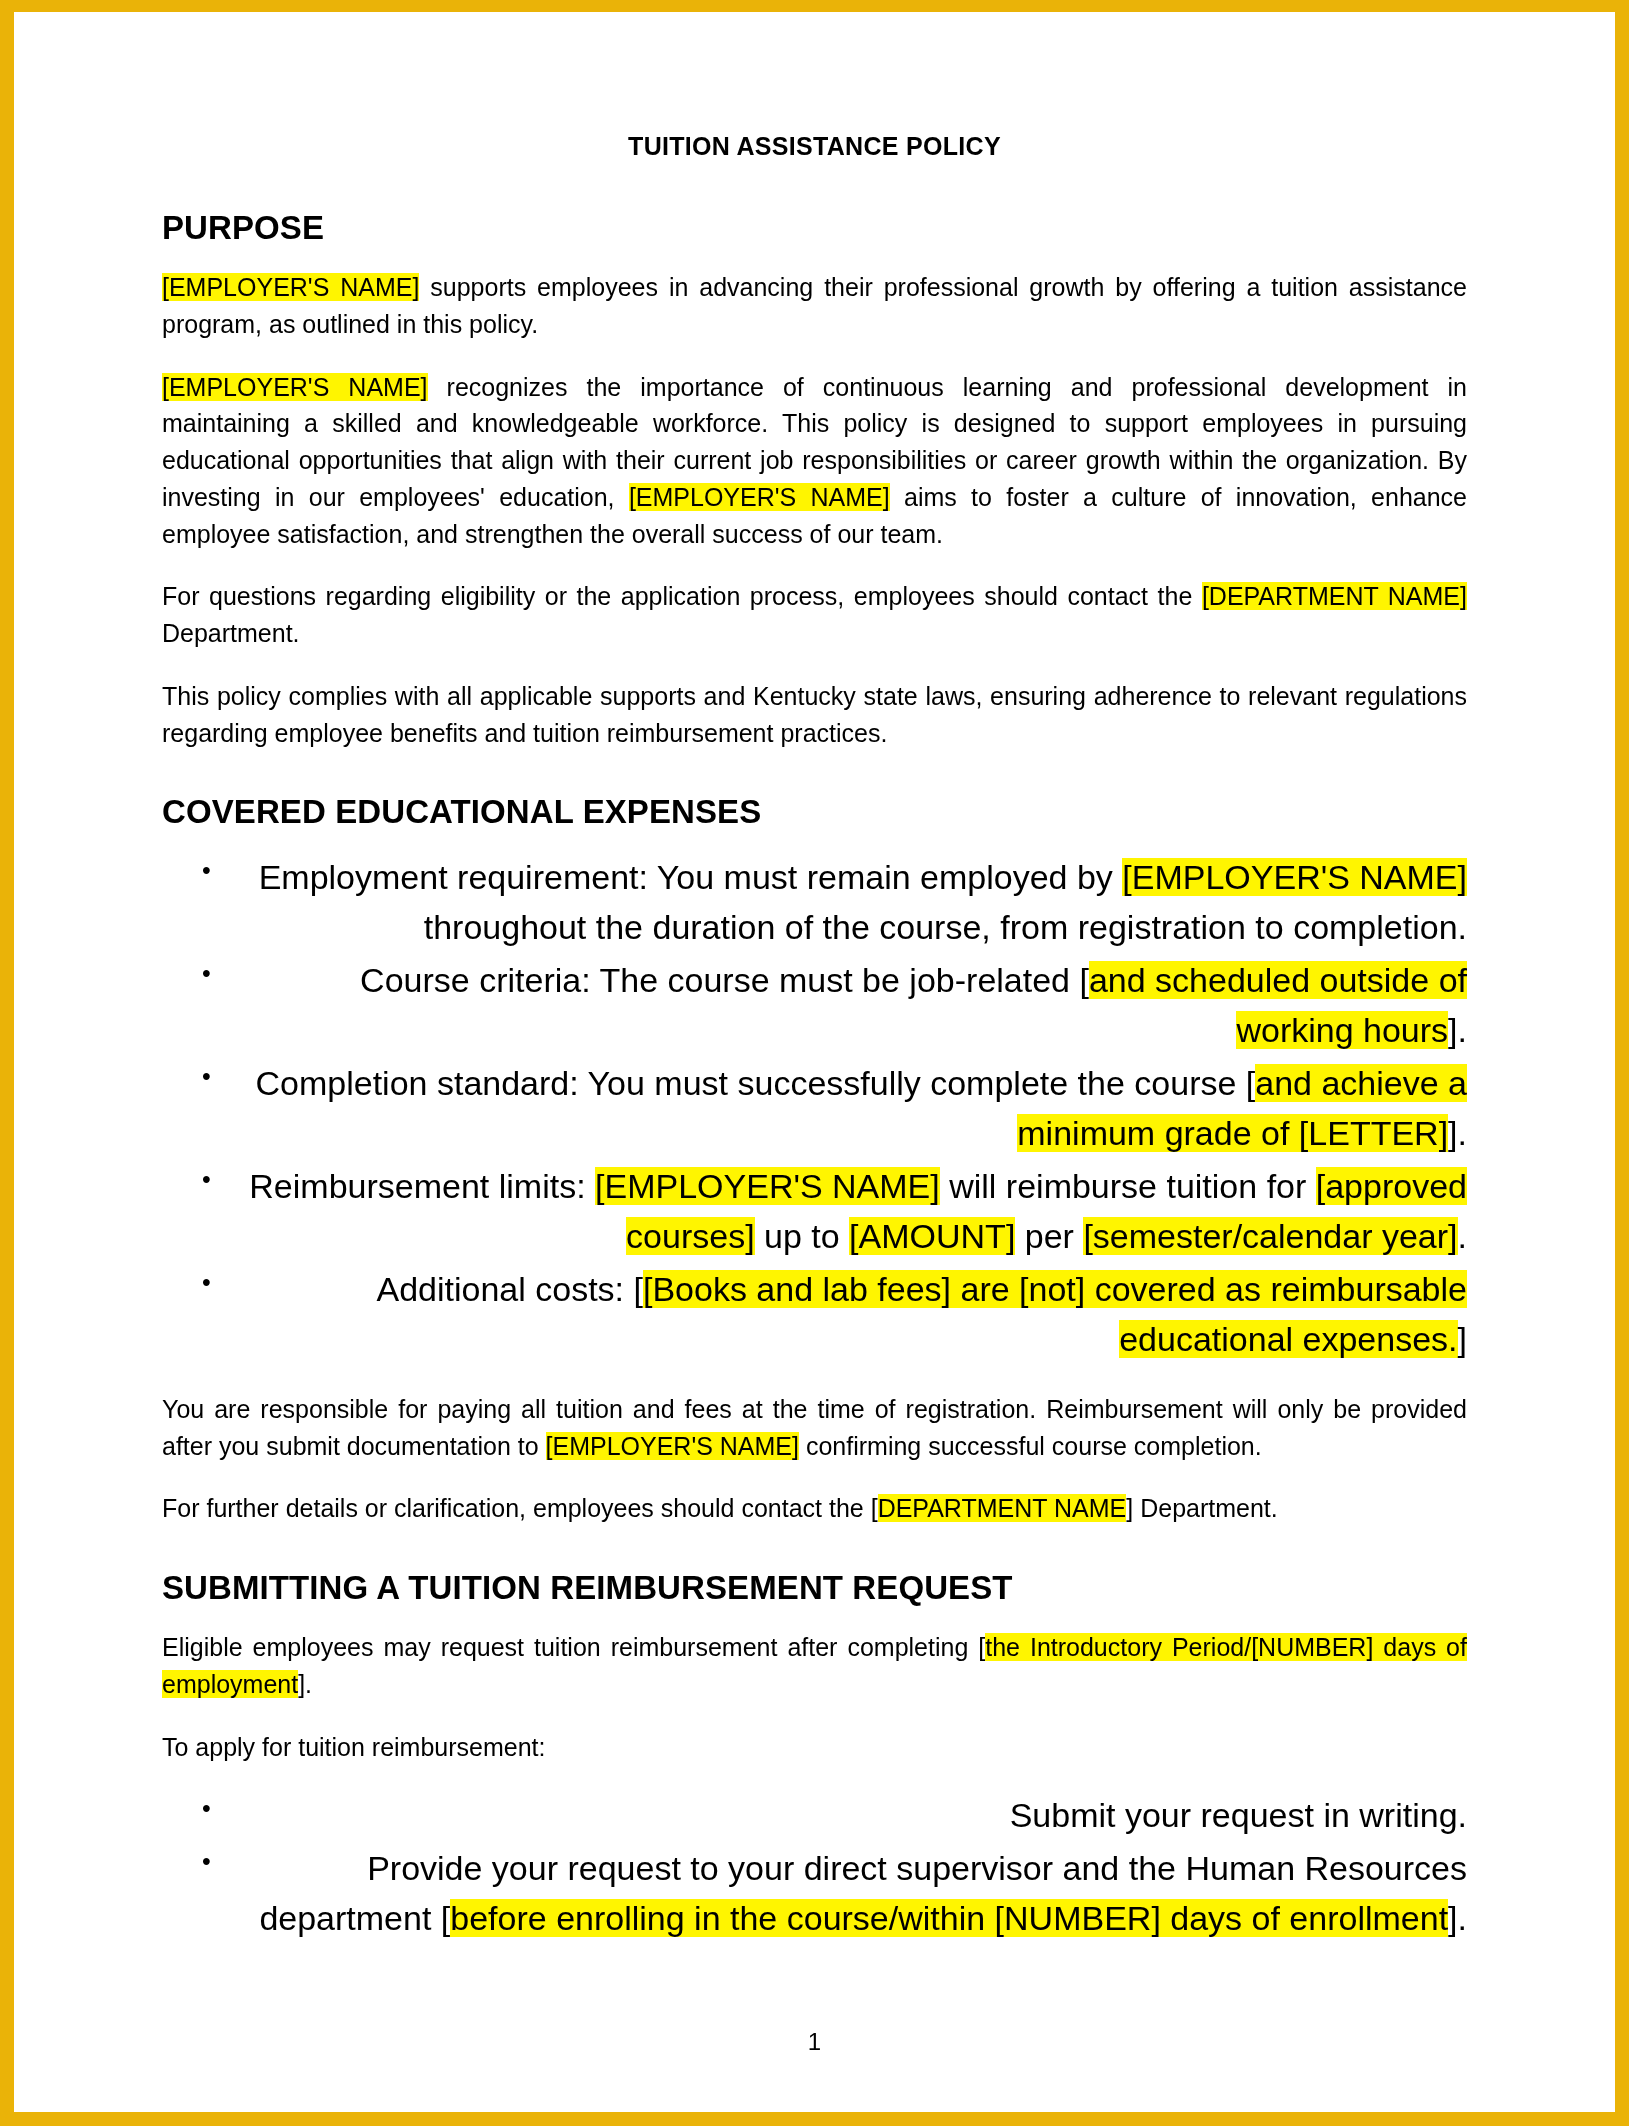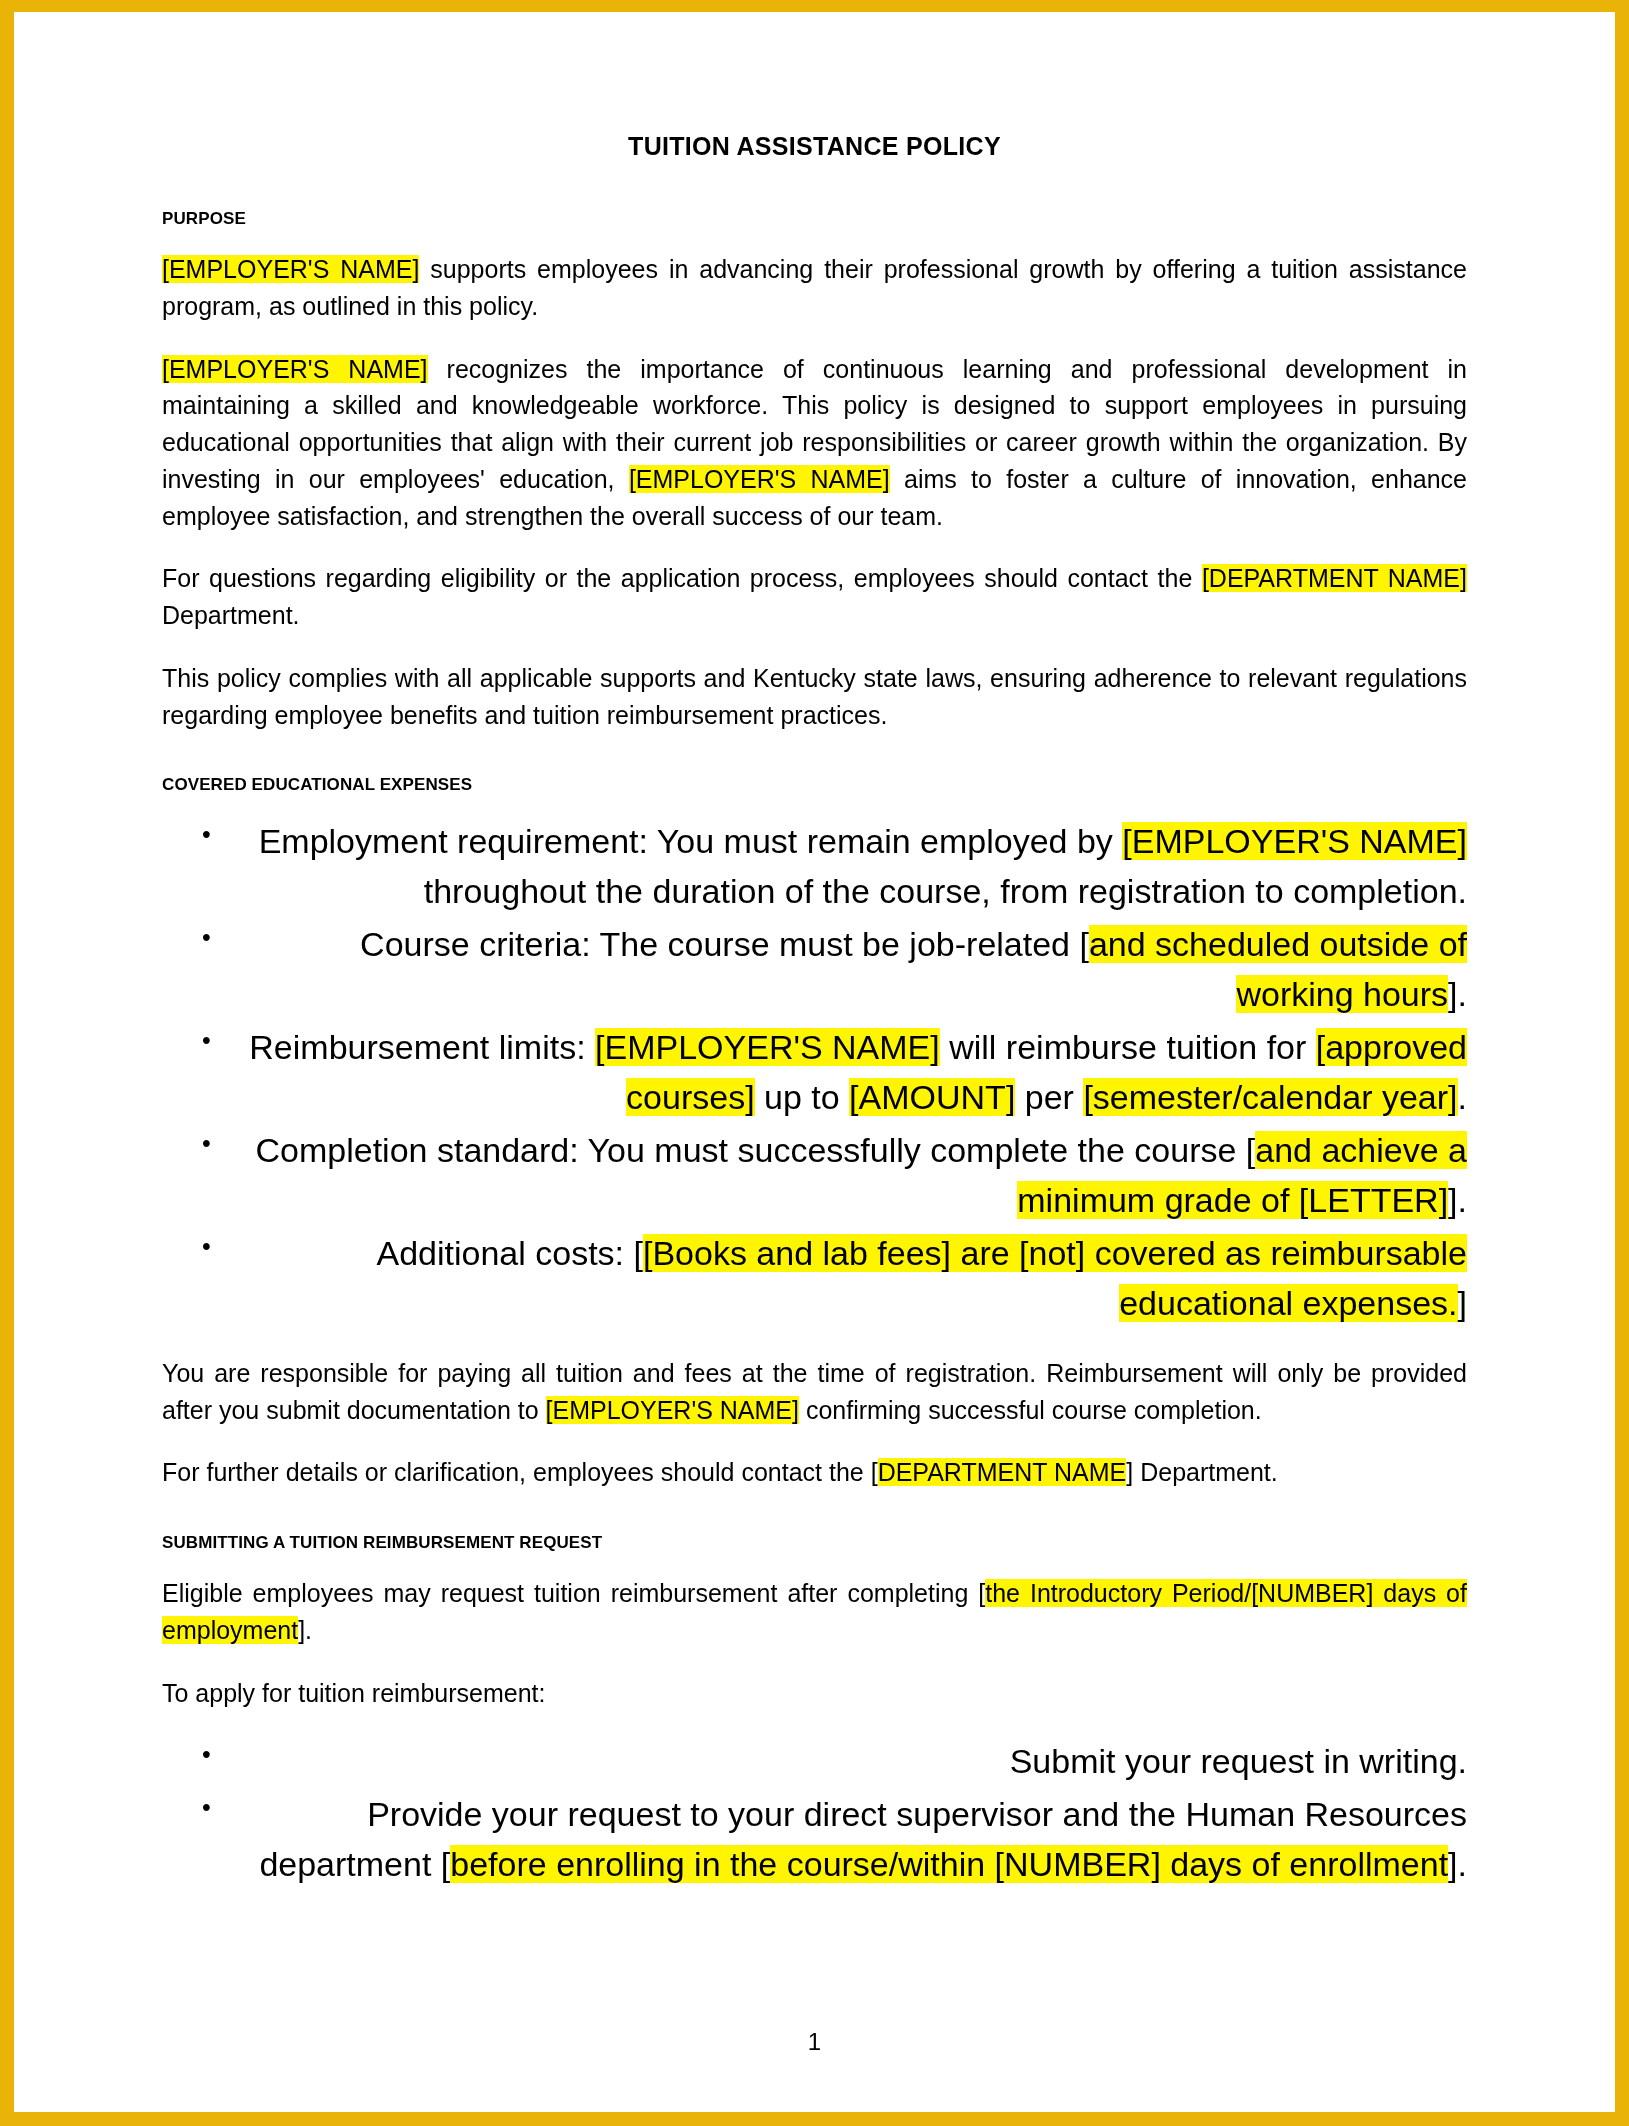--- a/index.html
+++ b/index.html
@@ -31,21 +31,21 @@
   }
   .doc-title {
     text-align: center;
     font-weight: bold;
     font-size: 25px;
     letter-spacing: 0.3px;
     margin: 0 0 48px 0;
   }
   h2.section {
     font-weight: bold;
-    font-size: 17px;
+    font-size: 33px;
     margin: 42px 0 22px 0;
     letter-spacing: 0.1px;
   }
   h2.section:first-of-type {
     margin-top: 0;
   }
   p.para {
     font-size: 25px;
     line-height: 1.47;
     margin: 0 0 26px 0;
@@ -102,22 +102,22 @@
     <p class="para"><span>For questions regarding eligibility or the application process, employees should contact the </span><span class="hl">[DEPARTMENT NAME]</span><span> Department.</span></p>
 
     <p class="para">This policy complies with all applicable supports and Kentucky state laws, ensuring adherence to relevant regulations regarding employee benefits and tuition reimbursement practices.</p>
 
     <h2 class="section">COVERED EDUCATIONAL EXPENSES</h2>
 
 
     <ul class="bullets">
       <li><span>Employment requirement: You must remain employed by </span><span class="hl">[EMPLOYER'S NAME]</span><span> throughout the duration of the course, from registration to completion.</span></li>
       <li><span>Course criteria: The course must be job-related [</span><span class="hl">and scheduled outside of working hours</span><span>].</span></li>
+      <li><span>Completion standard: You must successfully complete the course [</span><span class="hl">and achieve a minimum grade of [LETTER]</span><span>].</span></li>
       <li><span>Reimbursement limits: </span><span class="hl">[EMPLOYER'S NAME]</span><span> will reimburse tuition for </span><span class="hl">[approved courses]</span><span> up to </span><span class="hl">[AMOUNT]</span><span> per </span><span class="hl">[semester/calendar year]</span><span>.</span></li>
-      <li><span>Completion standard: You must successfully complete the course [</span><span class="hl">and achieve a minimum grade of [LETTER]</span><span>].</span></li>
       <li><span>Additional costs: [</span><span class="hl">[Books and lab fees] are [not] covered as reimbursable educational expenses.</span><span>]</span></li>
     </ul>
 
     <p class="para"><span>You are responsible for paying all tuition and fees at the time of registration. Reimbursement will only be provided after you submit documentation to </span><span class="hl">[EMPLOYER'S NAME]</span><span> confirming successful course completion.</span></p>
 
     <p class="para"><span>For further details or clarification, employees should contact the [</span><span class="hl">DEPARTMENT NAME</span><span>] Department.</span></p>
 
     <h2 class="section">SUBMITTING A TUITION REIMBURSEMENT REQUEST</h2>
 
     <p class="para"><span>Eligible employees may request tuition reimbursement after completing [</span><span class="hl">the Introductory Period/[NUMBER] days of employment</span><span>].</span></p>

